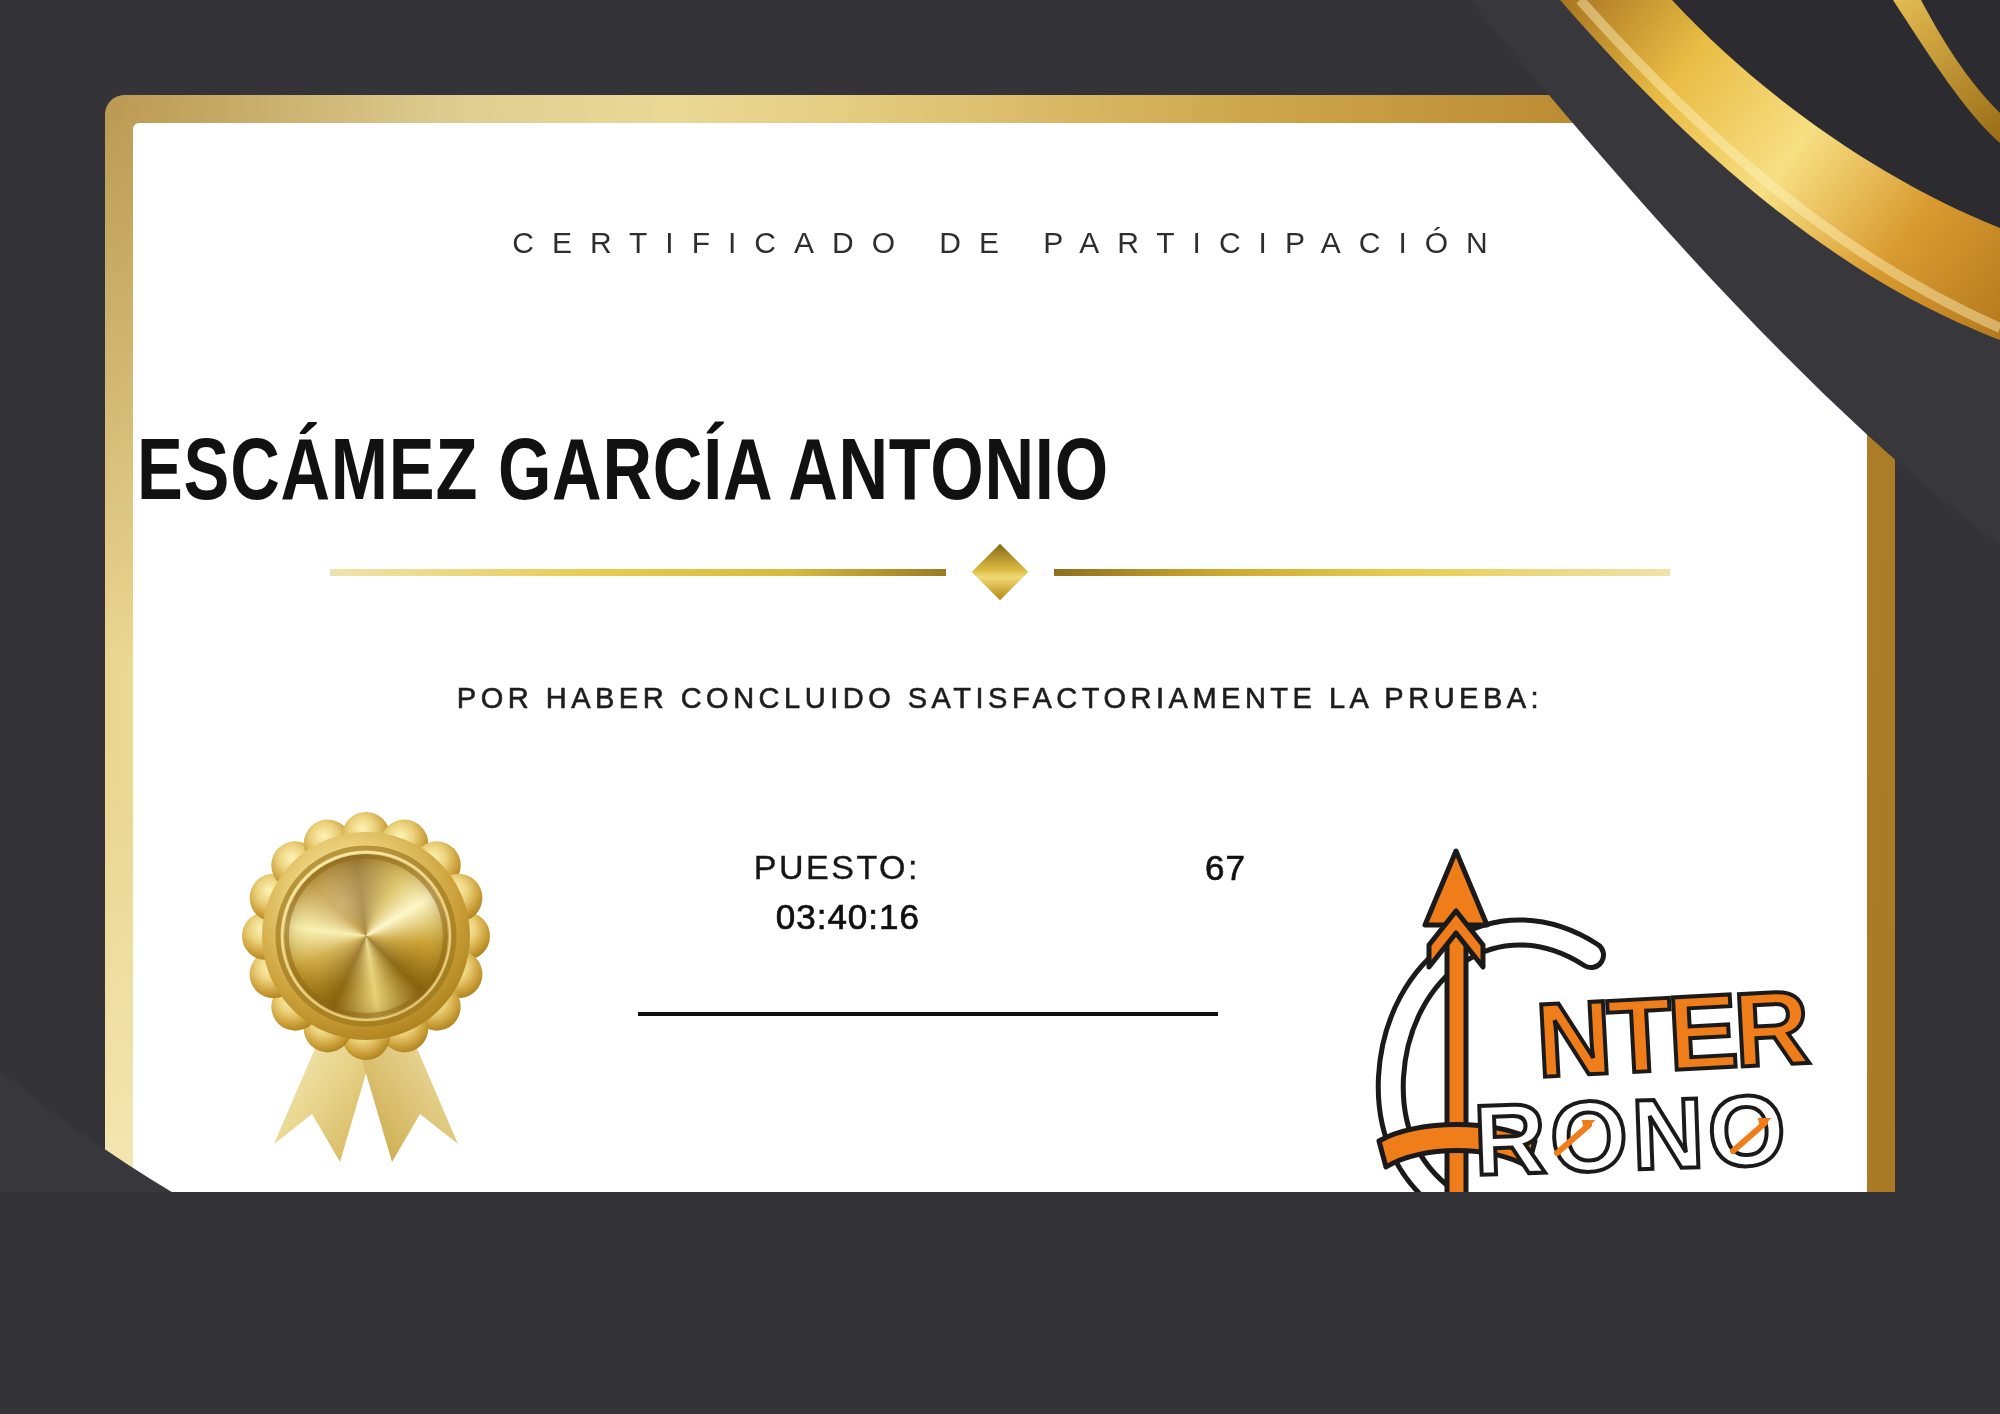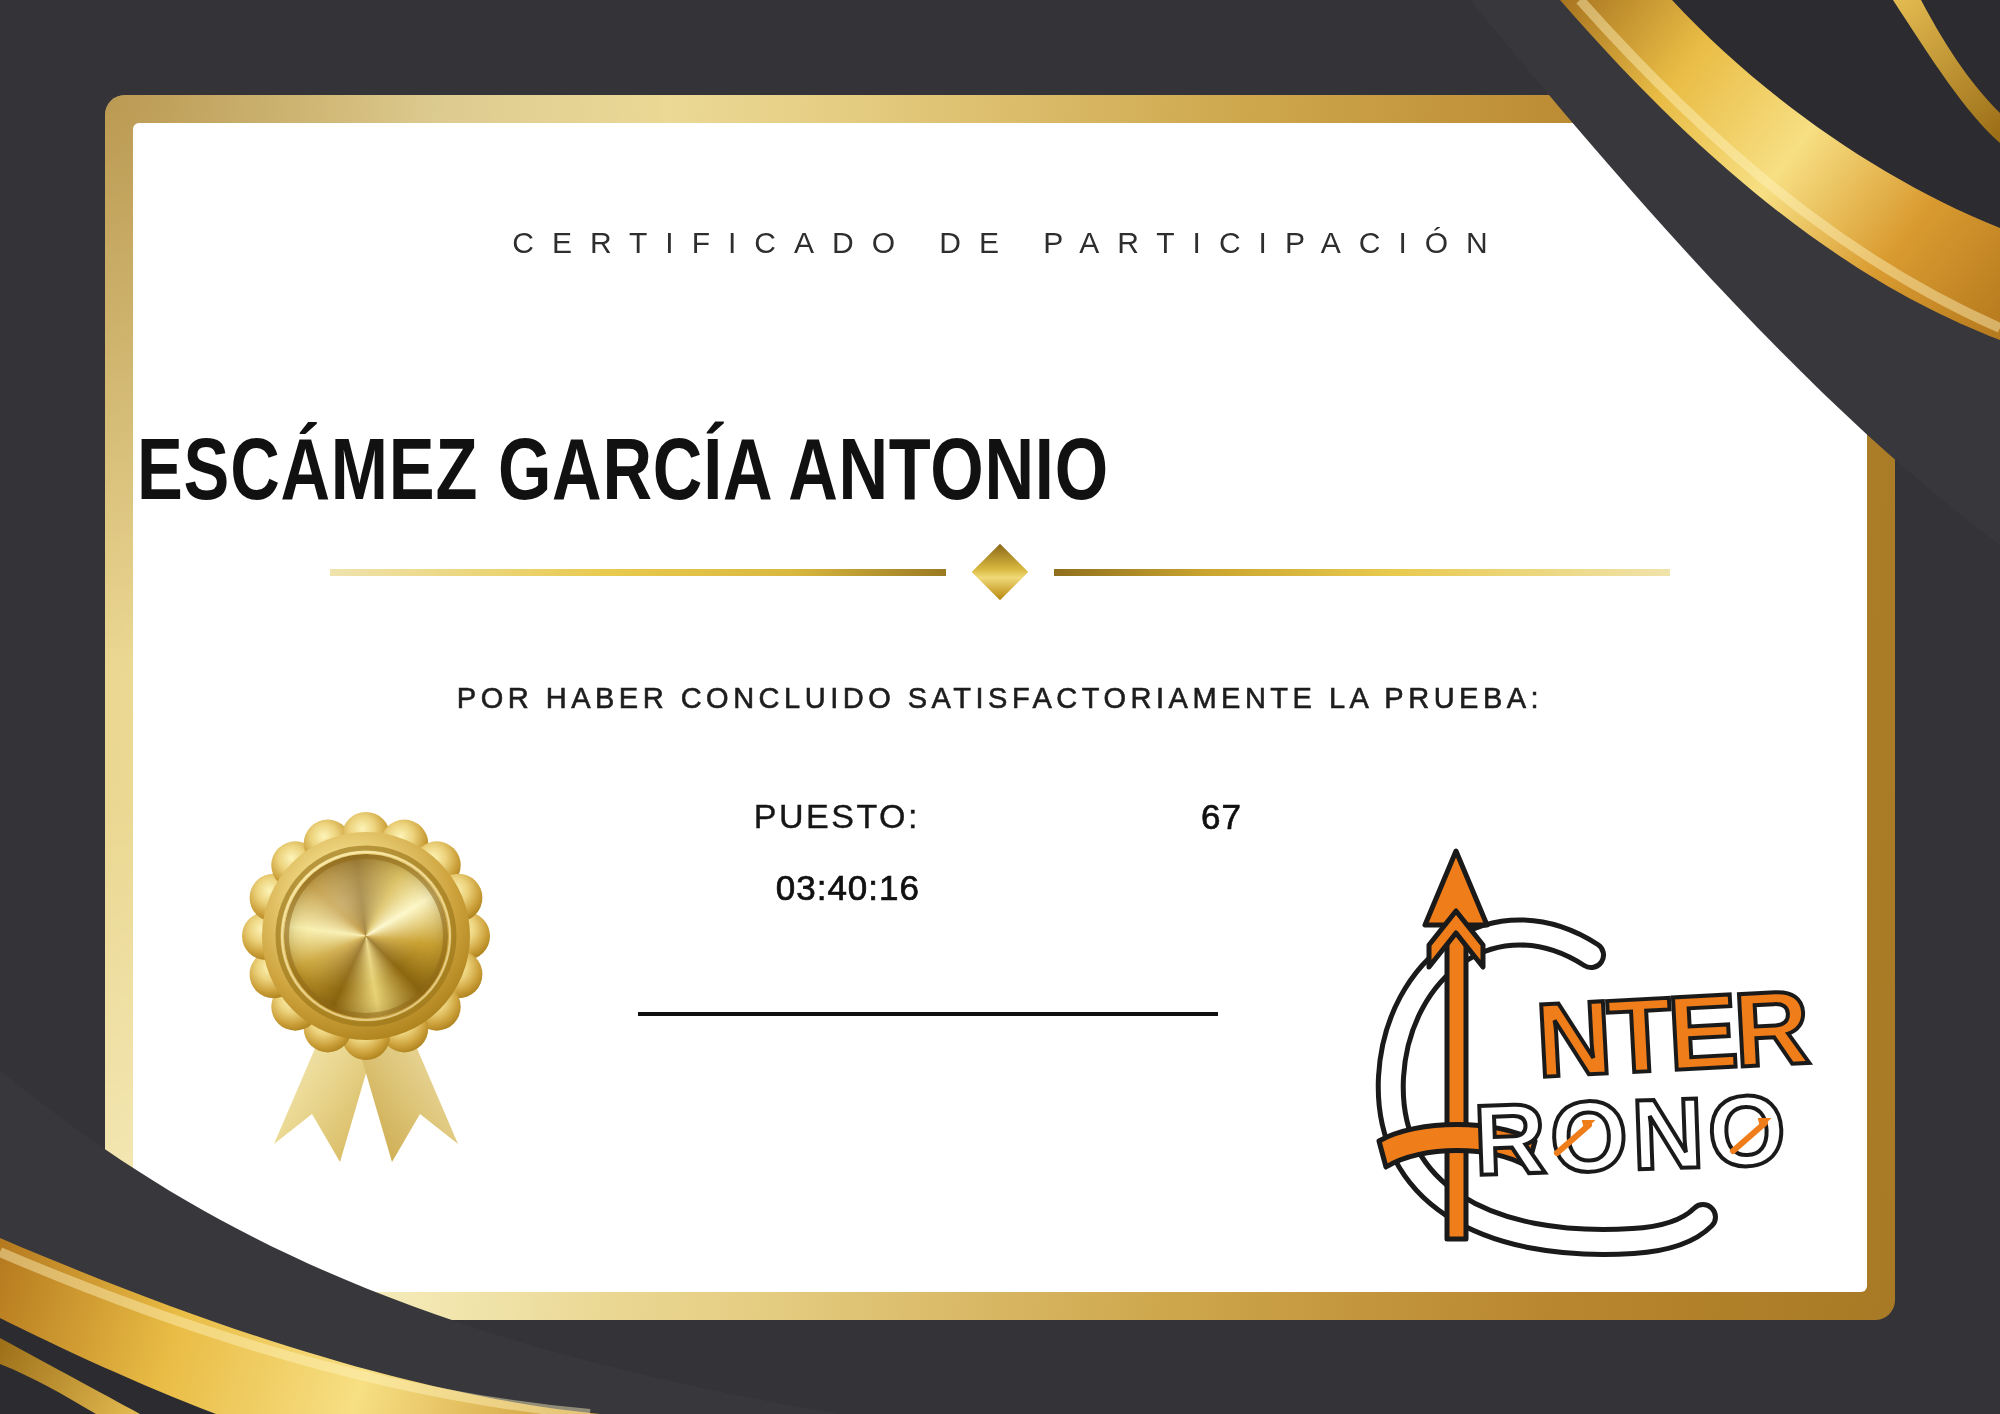--- a/index.html
+++ b/index.html
@@ -1,16 +1,16 @@
 <!DOCTYPE html>
 <html><head>
 <meta charset="utf-8">
 <style>
   html,body{margin:0;padding:0;background:#343438;}
-  .stage{position:relative;width:2000px;height:1414px;background:#343438;overflow:hidden;
+  .stage{position:relative;width:2000px;height:1192px;background:#343438;overflow:hidden;
          font-family:"Liberation Sans",sans-serif;}
   
   .frame{position:absolute;left:105px;top:95px;width:1790px;height:1225px;border-radius:20px;
          background:linear-gradient(94deg,#e9d48c 0%,#f2e7ae 18%,#e6cf85 38%,#cda54a 62%,#b8862e 82%,#a87a25 100%);
          z-index:1;}
   .frame::before{content:"";position:absolute;inset:0;border-radius:20px;
          background:radial-gradient(circle at 0% 0%,rgba(140,95,25,.50),transparent 26%),
                     radial-gradient(circle at 0% 100%,rgba(255,250,220,.55),transparent 24%);}
   .paper{position:absolute;left:28px;top:28px;width:1734px;height:1169px;background:#ffffff;border-radius:6px;}
   
@@ -23,22 +23,22 @@
            display:flex;align-items:center;}
   .div-line{height:7px;flex:1;}
   .div-line.left{background:linear-gradient(90deg,#efe3ae,#e8ca4e 45%,#d9b83f 75%,#9a7a22 100%);}
   .div-line.right{background:linear-gradient(90deg,#8f6f1e,#caa52f 25%,#e8ca4e 55%,#f0e3ab 100%);}
   .div-diamond{width:40px;height:40px;margin:0 34px;flex:0 0 auto;transform:rotate(45deg);
            background:linear-gradient(135deg,#8a671a,#d9b83f 45%,#f0d978 60%,#b8860b 100%);}
   .subtitle{position:absolute;left:0;top:642px;width:100%;text-align:center;z-index:10;
             font-size:29px;font-weight:400;color:#1d1d1d;letter-spacing:4.5px;margin-top:40px;
             -webkit-text-stroke:.6px #1d1d1d;}
   
-  .stats{position:absolute;left:420px;top:792px;z-index:10;display:grid;
-         grid-template-columns:500px 300px;column-gap:26px;row-gap:0;gap:22px;}
+  .stats{position:absolute;left:420px;top:843px;z-index:10;display:grid;
+         grid-template-columns:500px 300px;column-gap:26px;row-gap:0;}
   .stat-label{font-size:34px;color:#161616;text-align:right;letter-spacing:2.5px;line-height:49px;
               -webkit-text-stroke:.4px #161616;}
   .stat-value{font-size:35px;color:#101010;text-align:right;letter-spacing:1px;line-height:49px;
               -webkit-text-stroke:.7px #101010;}
   .sign-line{position:absolute;left:638px;top:1012px;width:580px;height:4px;background:#101010;z-index:10;}
   
   .medal{position:absolute;left:236px;top:806px;width:260px;height:390px;z-index:10;}
   .medal svg{position:absolute;left:0;top:0;}
   .medal-core{position:absolute;left:48px;top:48px;width:164px;height:164px;border-radius:50%;
     background:

